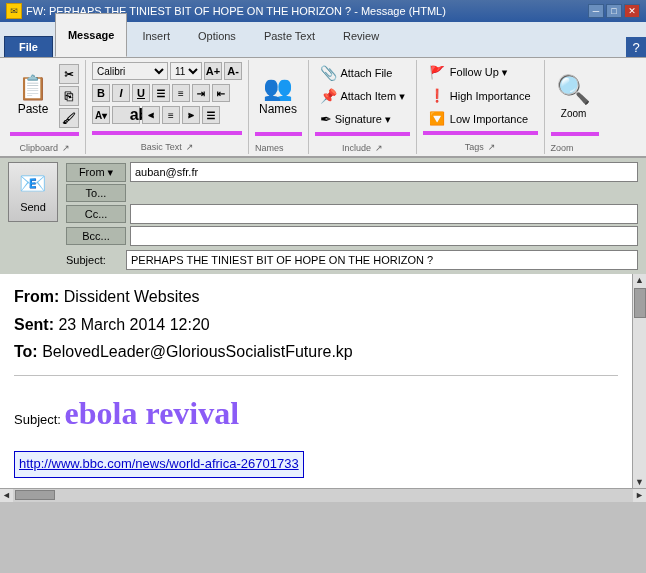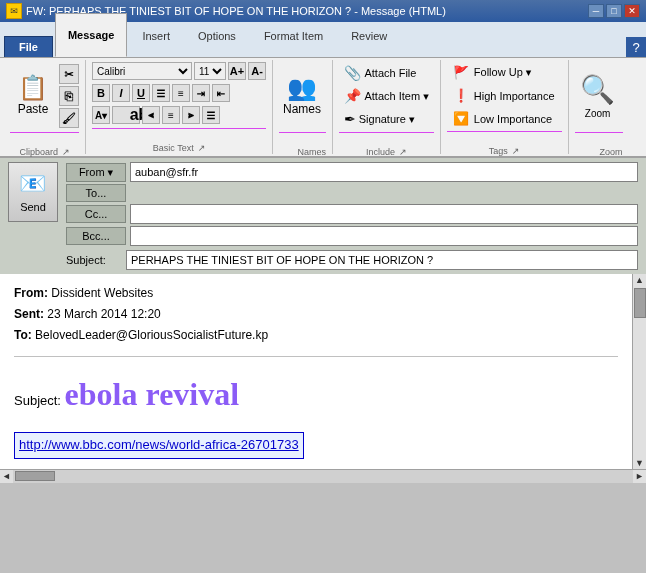--- a/index.html
+++ b/index.html
@@ -75,23 +75,23 @@
     .ribbon-group:last-child { border-right: none; }
     .ribbon-group-content {
       display: flex;
       align-items: center;
       flex: 1;
       gap: 3px;
     }
     .ribbon-group-label {
       font-size: 9px;
       color: #666;
-      text-align: right;
-      padding-top: 14px;
-      border-top: 1px solid #d946ef;
+      text-align: left;
+      padding-top: 7px;
+      border-top: 4px solid #d946ef;
       margin-top: 2px;
     }
 
     
     .ribbon-btn-large {
       display: flex;
       flex-direction: column;
       align-items: center;
       justify-content: center;
       width: 46px;
@@ -117,21 +117,21 @@
       border-radius: 2px;
       font-size: 11px;
       white-space: nowrap;
     }
     .ribbon-btn-small .btn-icon-small { font-size: 14px; }
 
     .ribbon-col { display: flex; flex-direction: column; gap: 1px; }
 
     
     .format-row { display: flex; align-items: center; gap: 2px; margin-bottom: 2px; }
-    .font-select { width: 100px; height: 18px; font-size: 10px; border: 1px solid #aaa; }
+    .font-select { width: 76px; height: 18px; font-size: 10px; border: 1px solid #aaa; }
     .size-select { width: 32px; height: 18px; font-size: 10px; border: 1px solid #aaa; }
     .btn-fmt {
       width: 18px; height: 18px;
       background: #e0e0e0;
       border: 1px solid #aaa;
       font-size: 11px;
       font-weight: bold;
       cursor: pointer;
       display: flex; align-items: center; justify-content: center;
     }
@@ -210,21 +210,21 @@
     .send-icon { font-size: 22px; color: #2255aa; }
 
     .email-header-row {
       display: flex;
       align-items: flex-start;
       gap: 4px;
     }
     .email-fields { flex: 1; }
     .subject-row { display: flex; align-items: center; gap: 4px; margin-top: 2px; }
     .email-body-text { font-size: 12px; color: #000; line-height: 1.6; }
-    .email-from-line { font-size: 12px; margin-bottom: 2px; }
+    .email-from-line { font-size: 16px; margin-bottom: 2px; }
     .email-from-line strong { font-weight: bold; }
     .email-subject-line { margin-top: 12px; font-size: 13px; }
     .email-subject-line strong { font-weight: normal; }
     .email-subject-value { color: #8b5cf6; font-size: 32px; font-weight: bold; font-family: serif; }
     .email-link { color: #0000cc; text-decoration: underline; font-size: 13px; display: inline-block; margin-top: 12px; background: #e8f0ff; padding: 2px 4px; border: 1px solid #0000cc; }
     .divider-line { border: none; border-top: 1px solid #c0c0c0; margin: 10px 0; }
 
     
     .body-wrapper {
       position: relative;
@@ -273,21 +273,21 @@
     <div class="title-bar-btn">□</div>
     <div class="title-bar-btn close">✕</div>
   </div>
 </div>
 
 <div class="ribbon-tabs">
   <div class="ribbon-tab file-tab">File</div>
   <div class="ribbon-tab active">Message</div>
   <div class="ribbon-tab">Insert</div>
   <div class="ribbon-tab">Options</div>
-  <div class="ribbon-tab">Format Item</div>
+  <div class="ribbon-tab">Paste Text</div>
   <div class="ribbon-tab">Review</div>
   <div style="flex:1;"></div>
   <div style="width:20px;height:20px;background:#2d5aa0;color:white;display:flex;align-items:center;justify-content:center;font-size:13px;cursor:pointer;">?</div>
 </div>
 
 <div class="ribbon">
 
   <div class="ribbon-group">
     <div class="ribbon-group-content">
       <div class="ribbon-btn-large">

